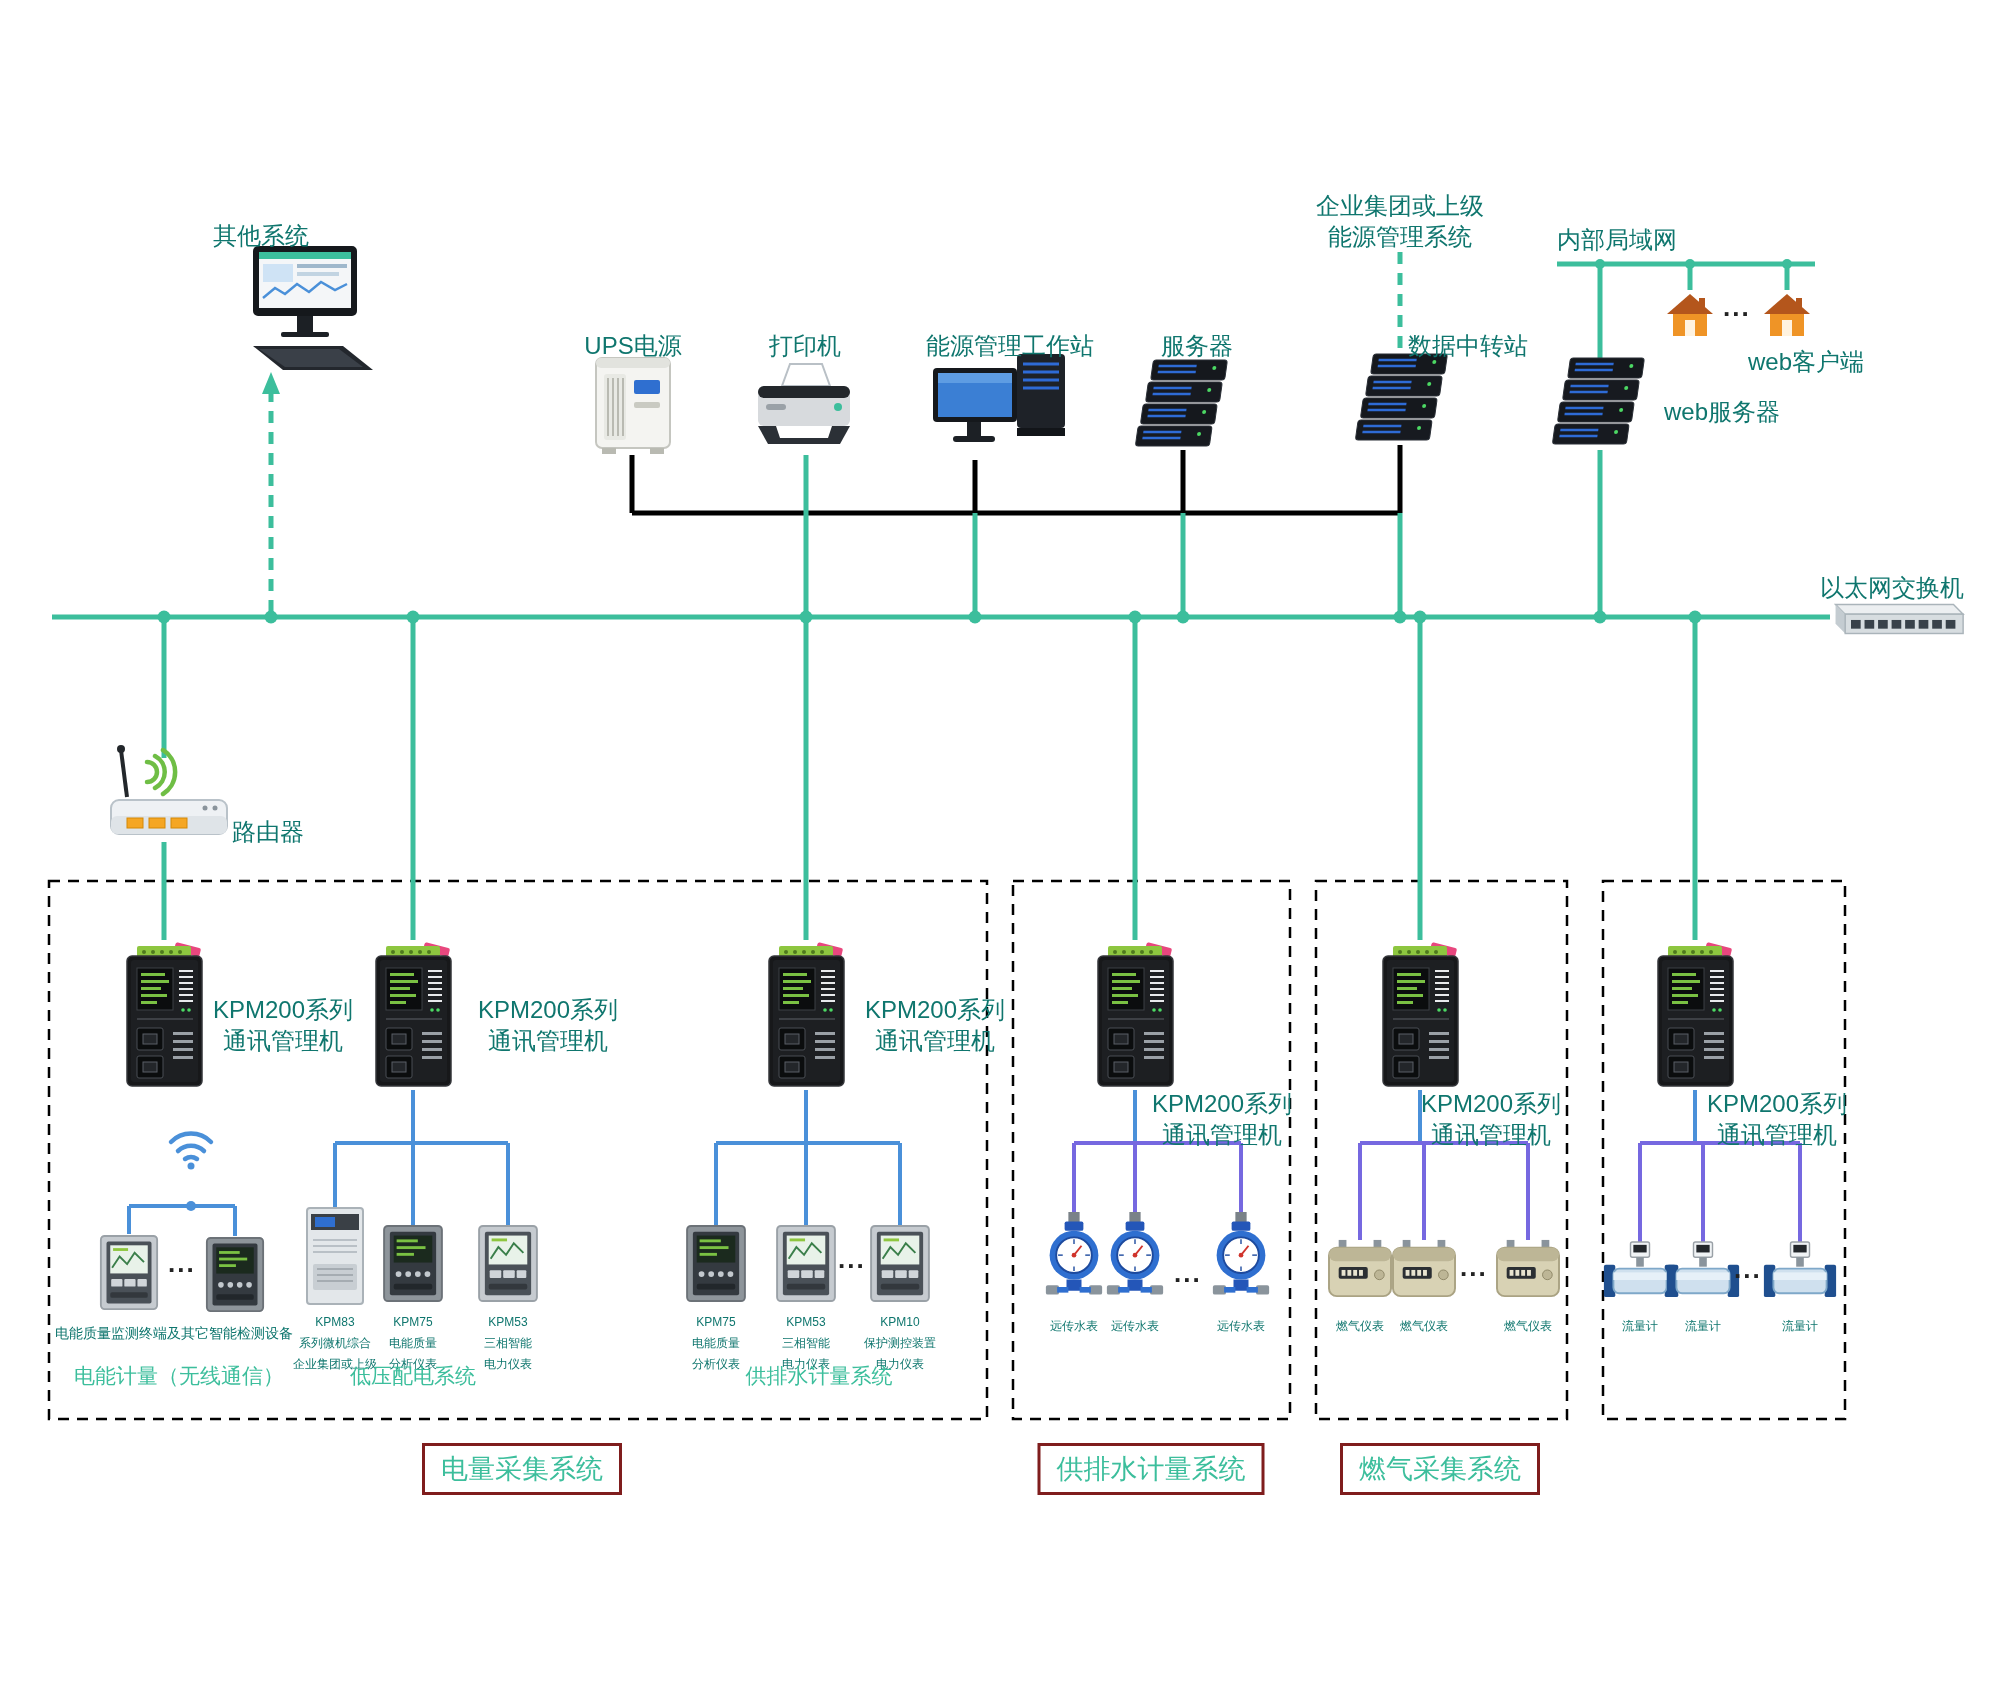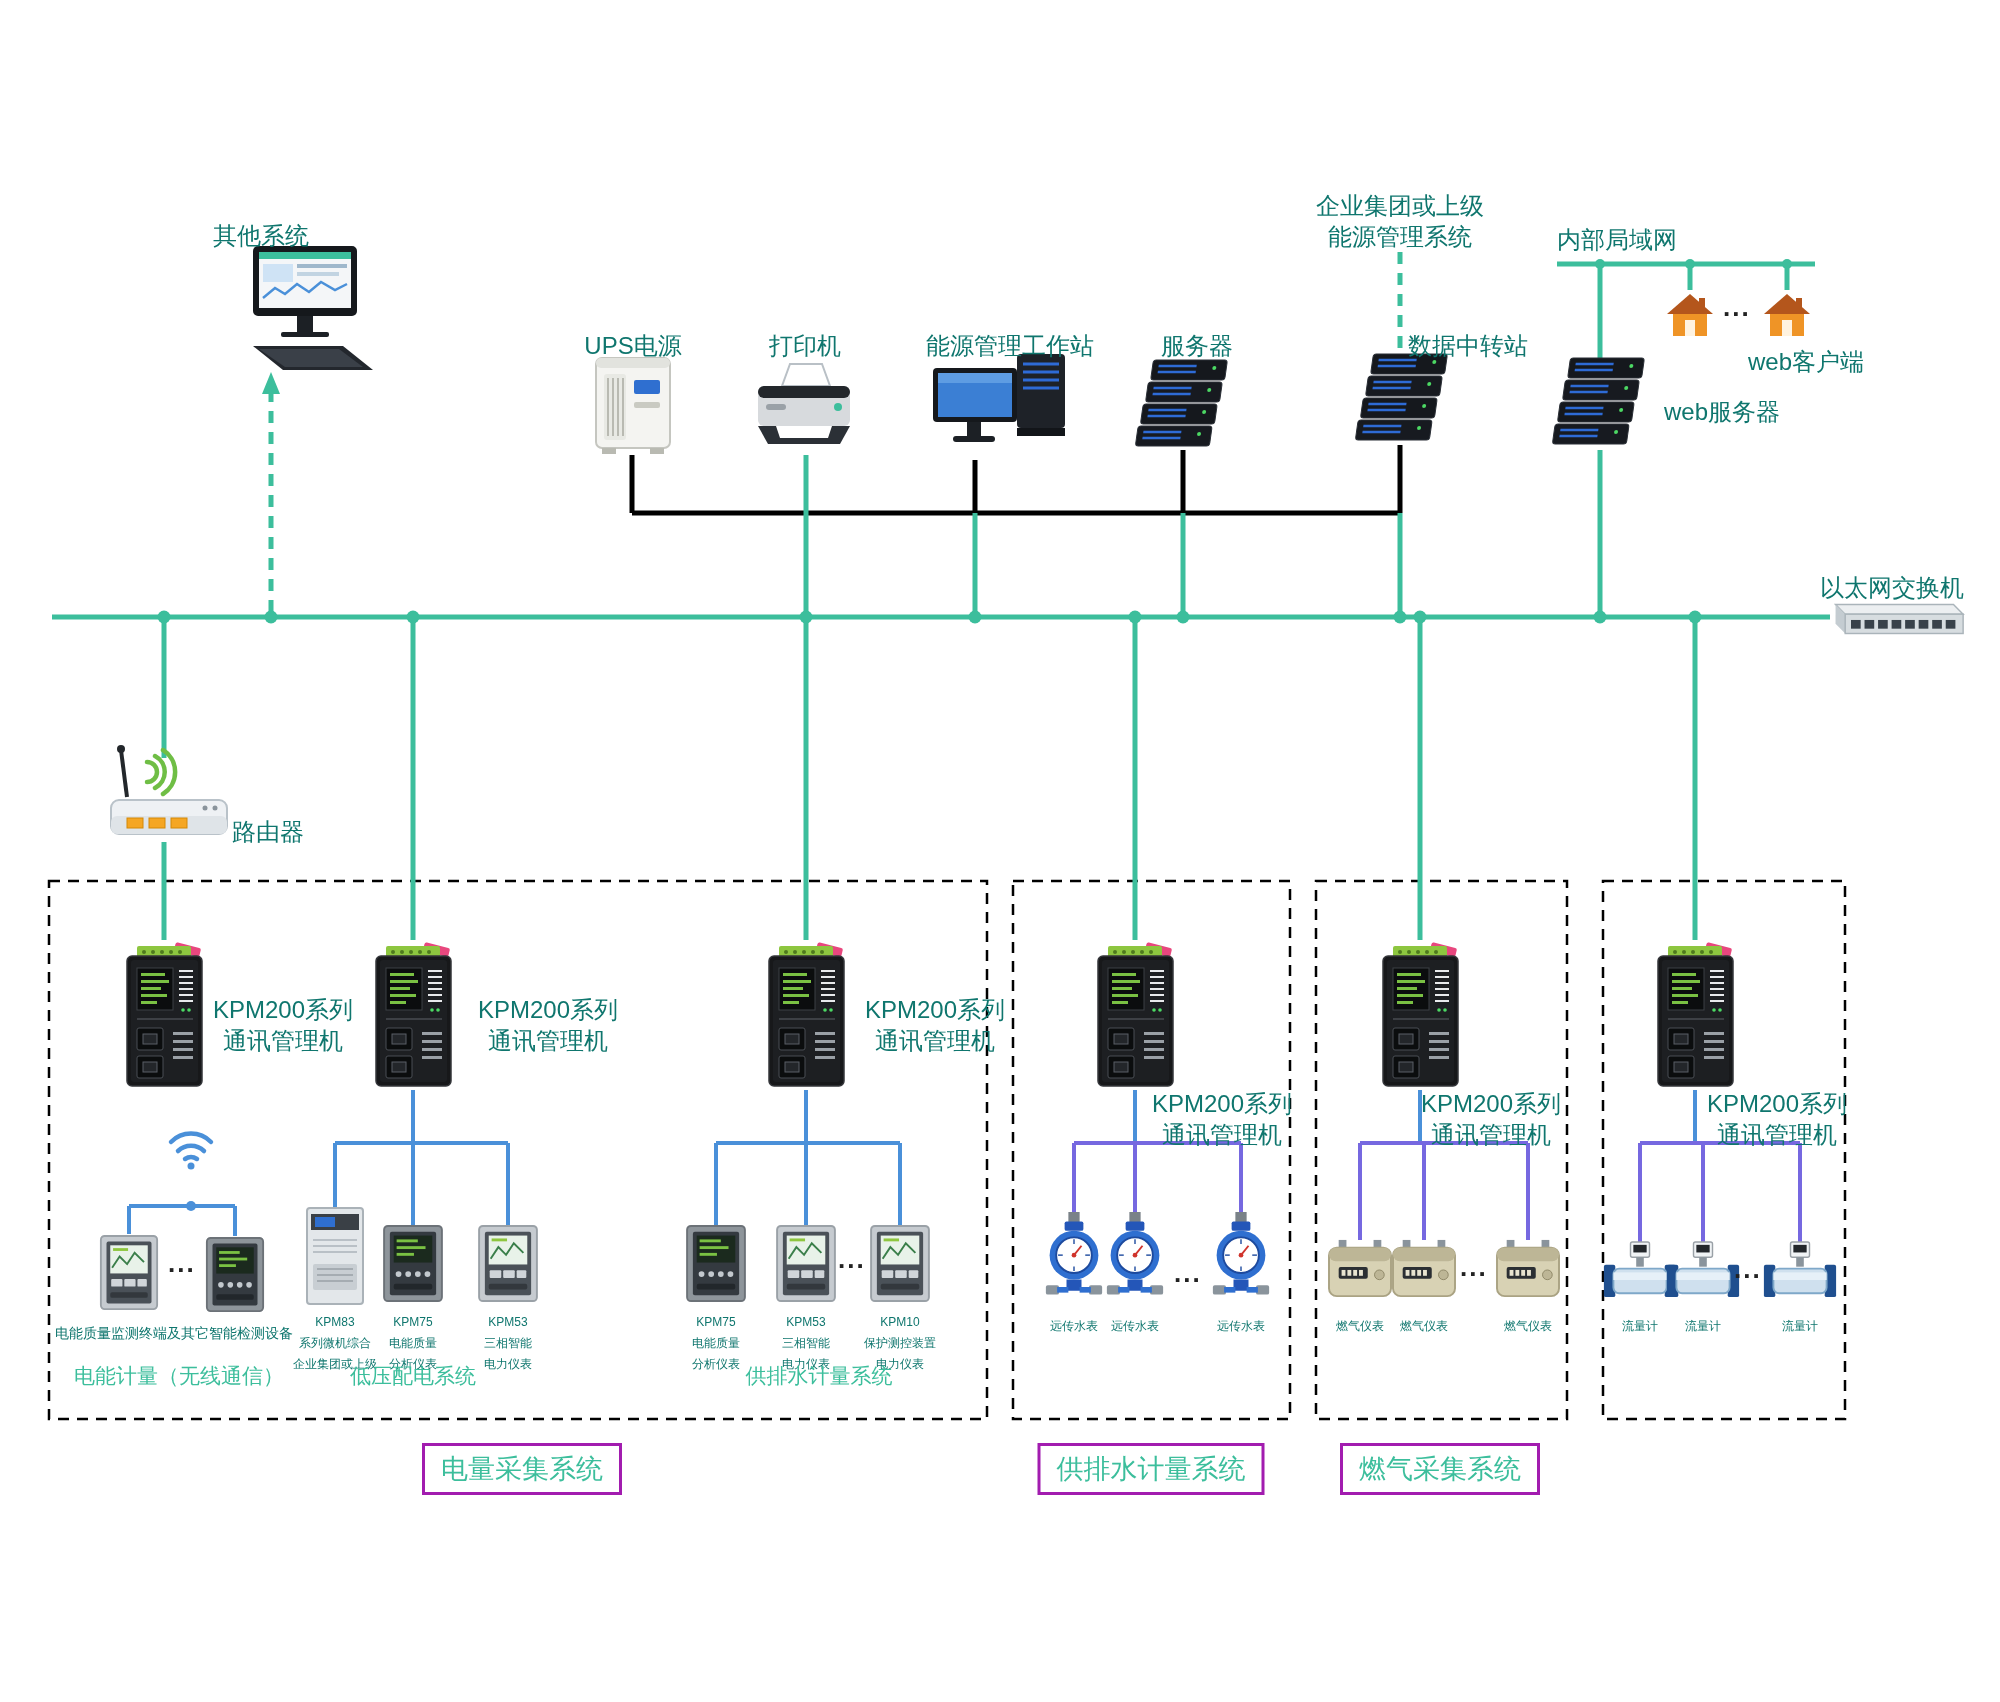--- a/index.html
+++ b/index.html
@@ -8,21 +8,21 @@
   .canvas{position:relative;width:2000px;height:1702px;background:#fff;overflow:hidden}
   .lines{position:absolute;left:0;top:0}
   .dev{position:absolute}
   .lbl{position:absolute;font-size:24px;color:#0f766e;white-space:nowrap;line-height:31px}
   .c{transform:translateX(-50%);text-align:center}
   .teal{color:#3CBE9C}
   .small{font-size:12px;line-height:21px}
   .tiny{font-size:14px}
   .sub{font-size:21px}
   .dots{position:absolute;font-size:26px;font-weight:bold;color:#222;letter-spacing:2px;line-height:26px}
-  .sysbox{position:absolute;transform:translateX(-50%);border:3px solid #a21caf;color:#3CBE9C;
+  .sysbox{position:absolute;transform:translateX(-50%);border:3px solid #7f1d1d;color:#3CBE9C;
           font-size:27px;line-height:36px;padding:5px 16px;text-align:center;background:#fff;white-space:nowrap}
   svg.lines .g{stroke:#3CBE9C;stroke-width:5;fill:none}
   svg.lines .dash{stroke-dasharray:12 9}
   svg.lines .k{stroke:#000;stroke-width:5;fill:none}
   svg.lines .b{stroke:#4A90D9;stroke-width:4;fill:none}
   svg.lines .p{stroke:#7668E0;stroke-width:4;fill:none}
   svg.lines .dashbox{fill:none;stroke:#000;stroke-width:2.5;stroke-dasharray:11 8}
   .hiddefs{position:absolute;width:0;height:0;overflow:hidden}
 </style>
 </head>

